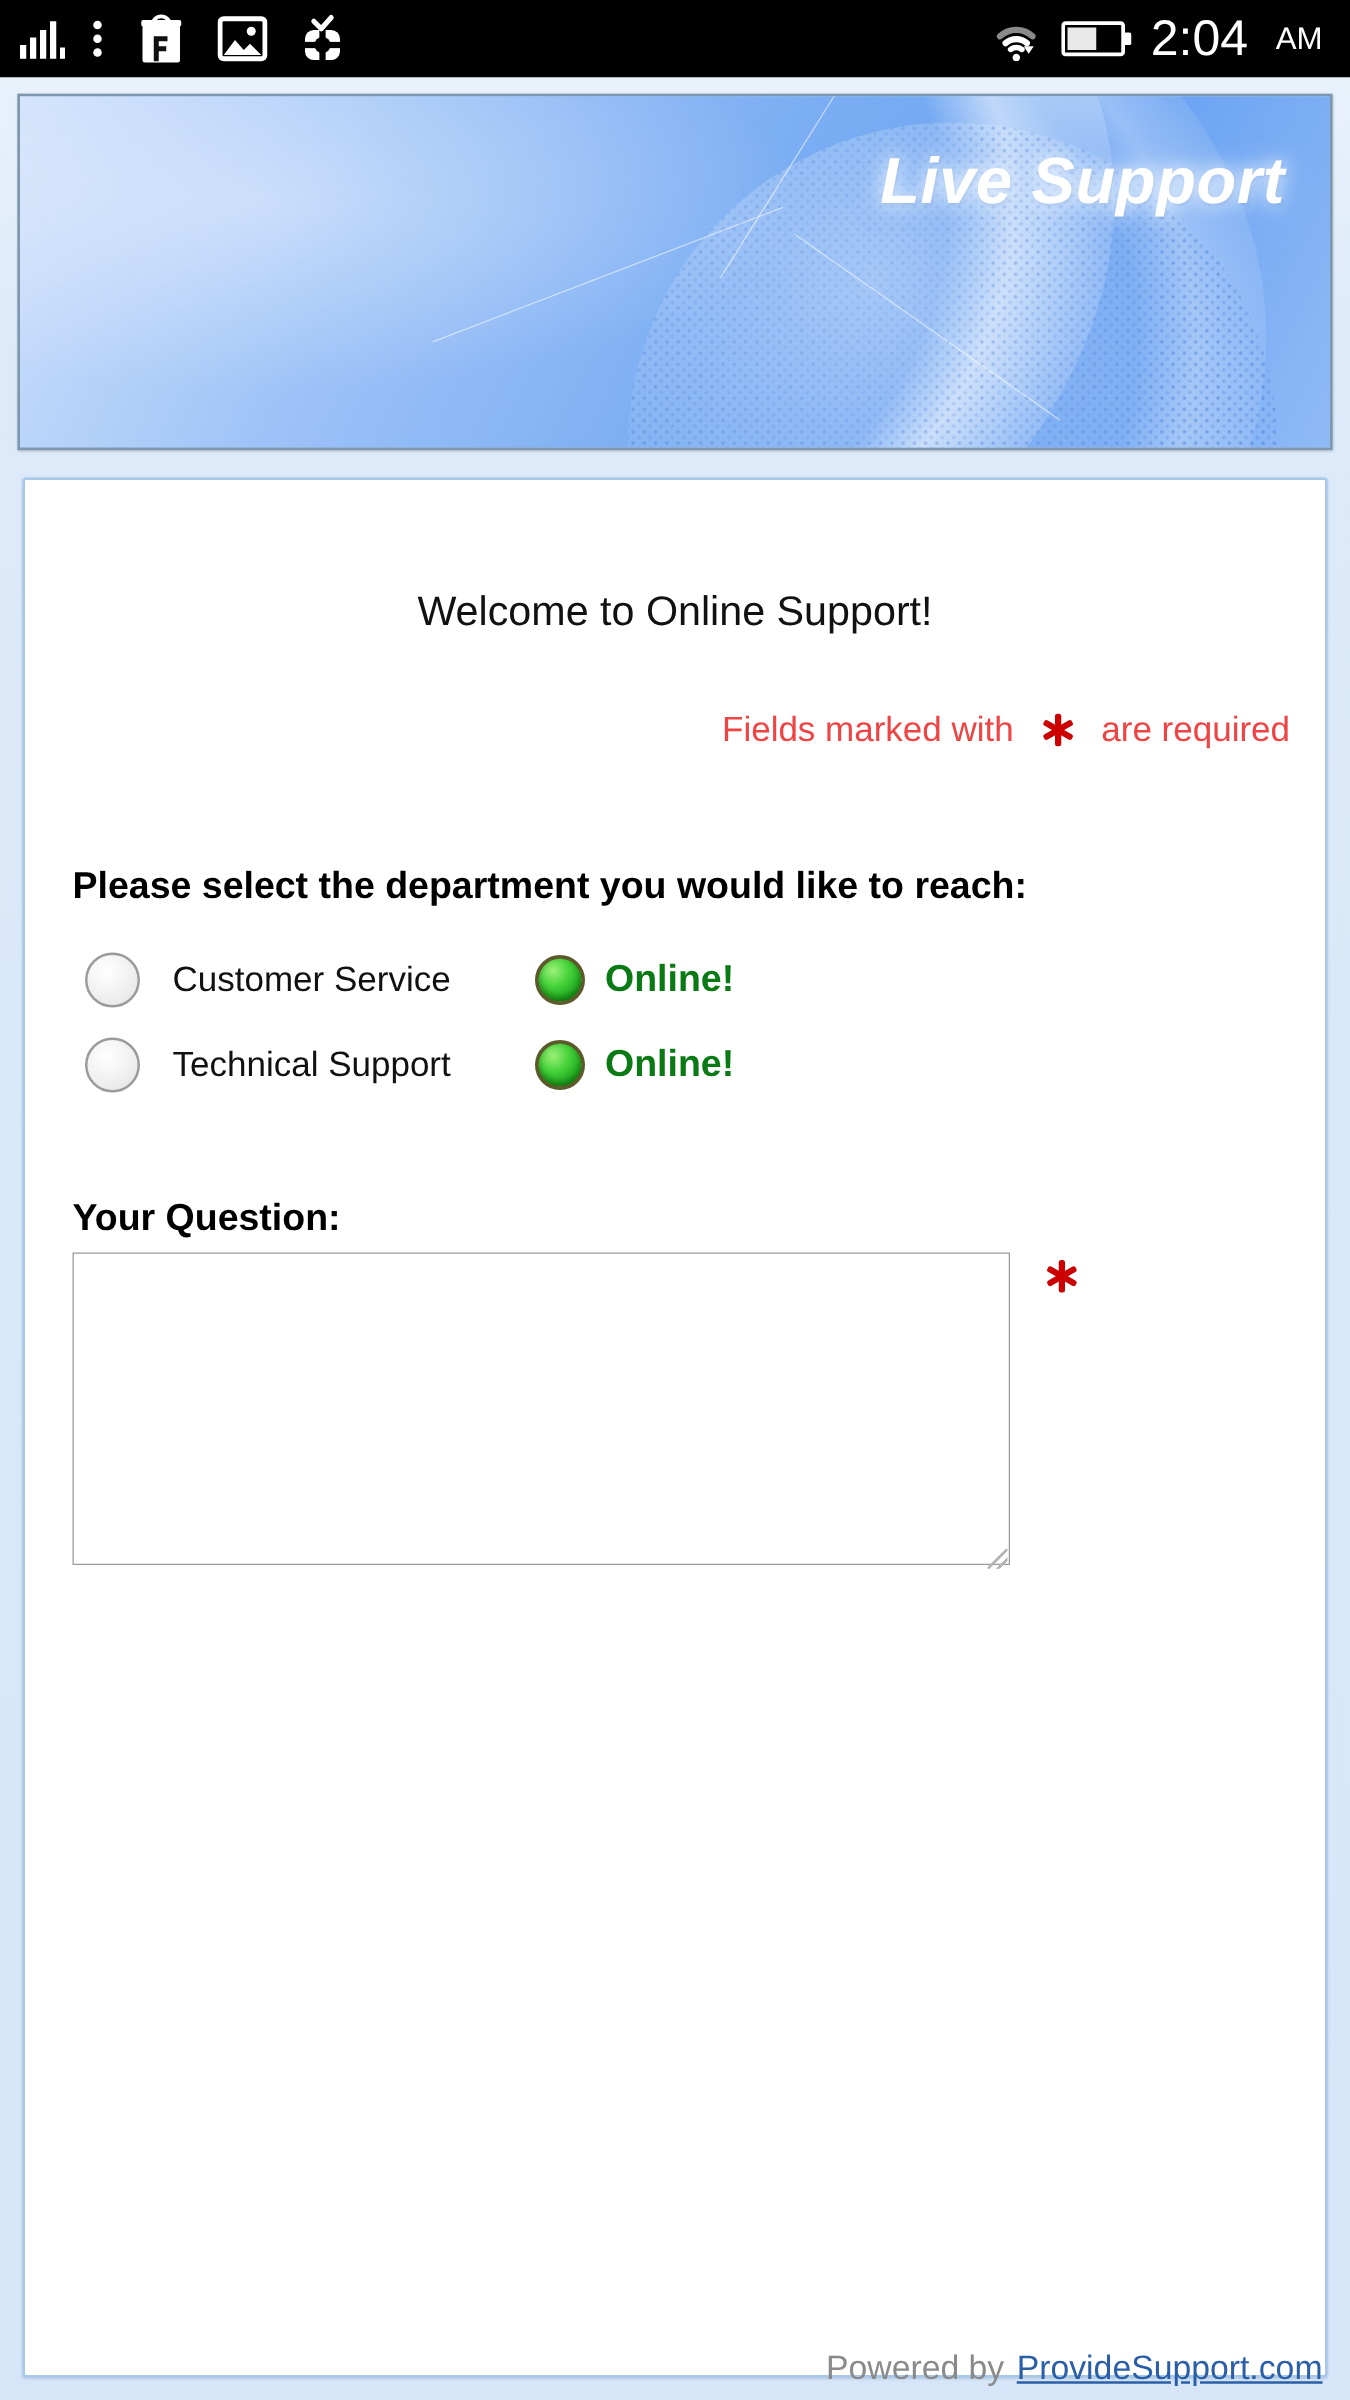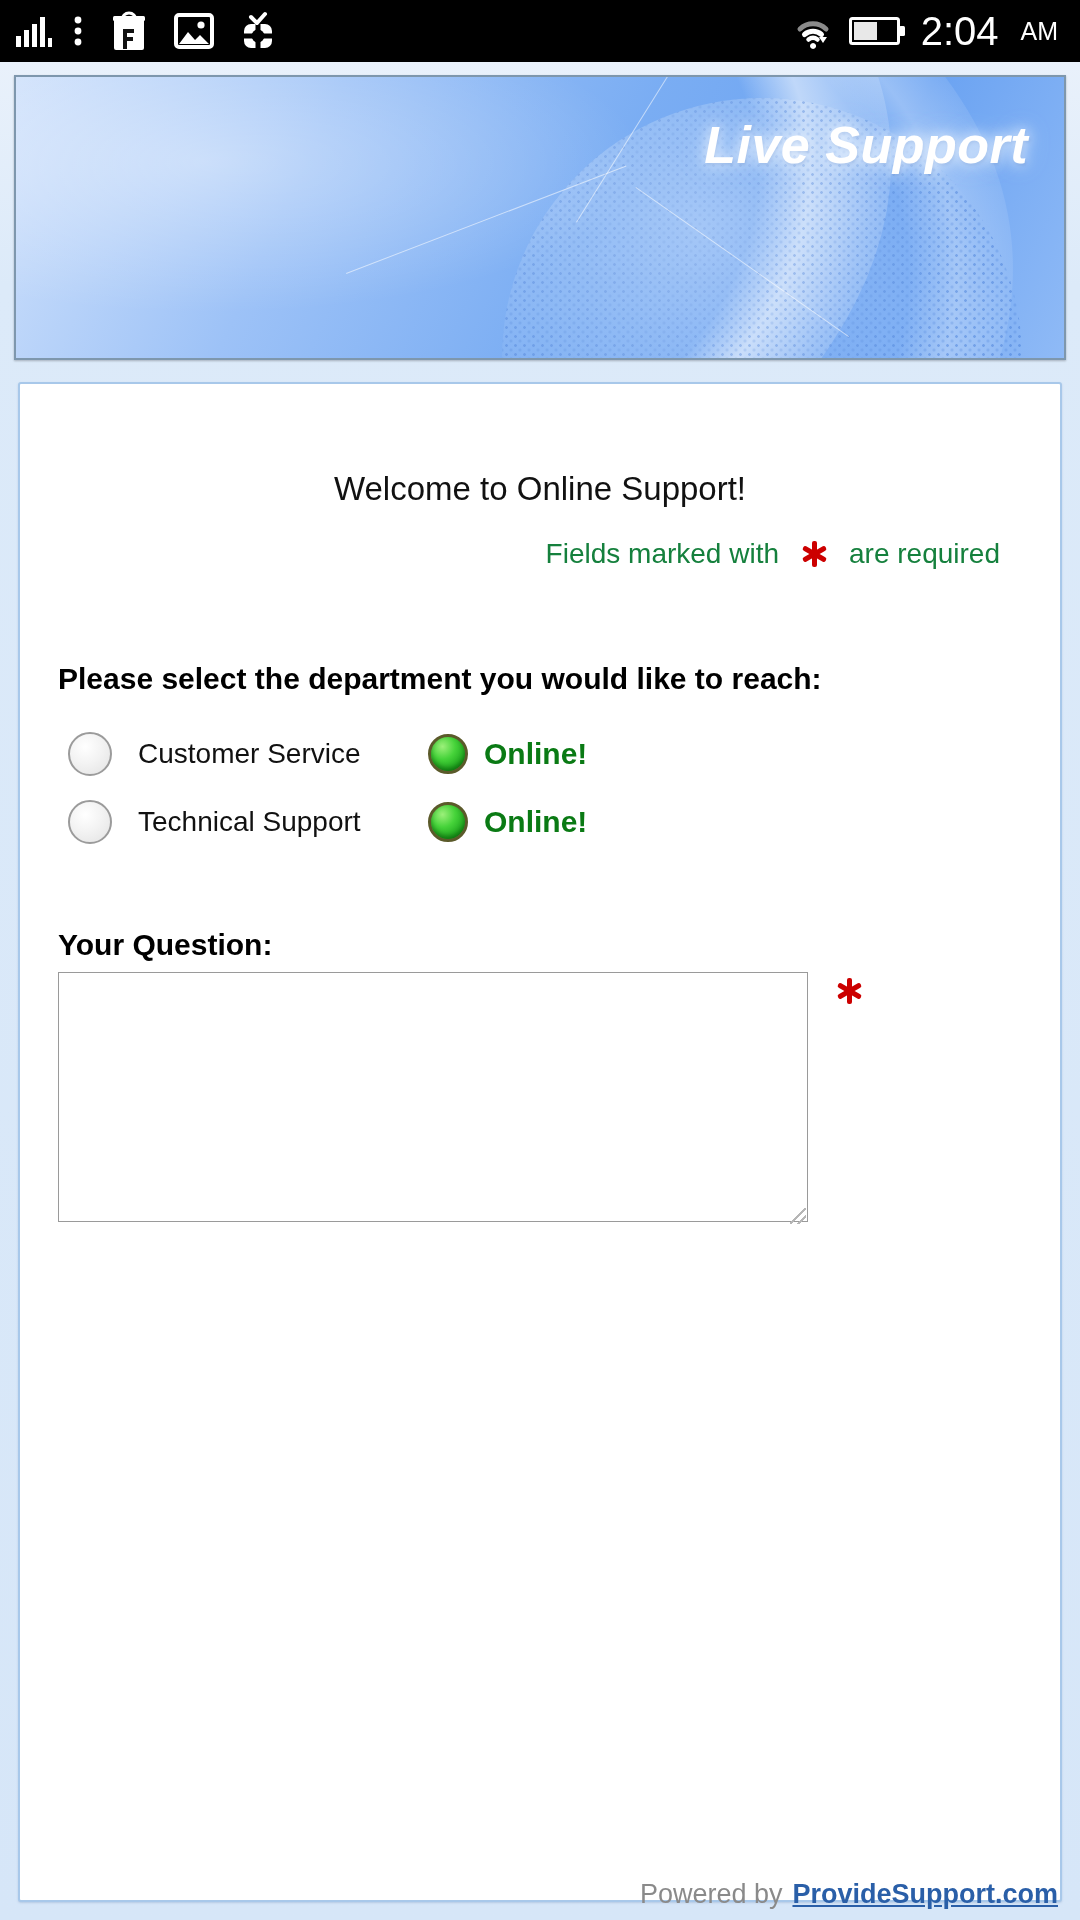--- a/index.html
+++ b/index.html
@@ -98,22 +98,22 @@
     position:relative;
     box-shadow:0 1px 2px rgba(120,150,190,.35);
   }
   .welcome{
     text-align:center;
     font-size:33px; color:#111;
     padding-top:86px;
   }
   .reqline{
     display:flex; align-items:center; justify-content:flex-end;
-    font-size:28px; color:#15803d;
-    padding-right:60px; margin-top:30px;
+    font-size:28px; color:#ef4444;
+    padding-right:28px; margin-top:60px;
     gap:0px;
   }
   .reqline .lbl-pre{ margin-right:22px; }
   .reqline .lbl-post{ margin-left:22px; }
 
   
   .ast{
     display:inline-block; position:relative;
     width:26px; height:26px; flex:0 0 26px;
   }
@@ -215,21 +215,21 @@
   }
 
   
   #footer{
     position:absolute; right:22px; bottom:10px;
     font-size:27px; color:#8a8a8a;
     display:flex; align-items:baseline; gap:10px;
     font-family:"Liberation Sans", sans-serif;
   }
   #footer .link{
-    color:#2a5fa8; text-decoration:underline;font-weight:bold;
+    color:#2a5fa8; text-decoration:underline;
   }
 </style>
 </head>
 <body>
 
 <div id="statusbar">
   <div class="left">
 
     <span class="sbicon">
       <svg width="42" height="34" viewBox="0 0 42 34">

